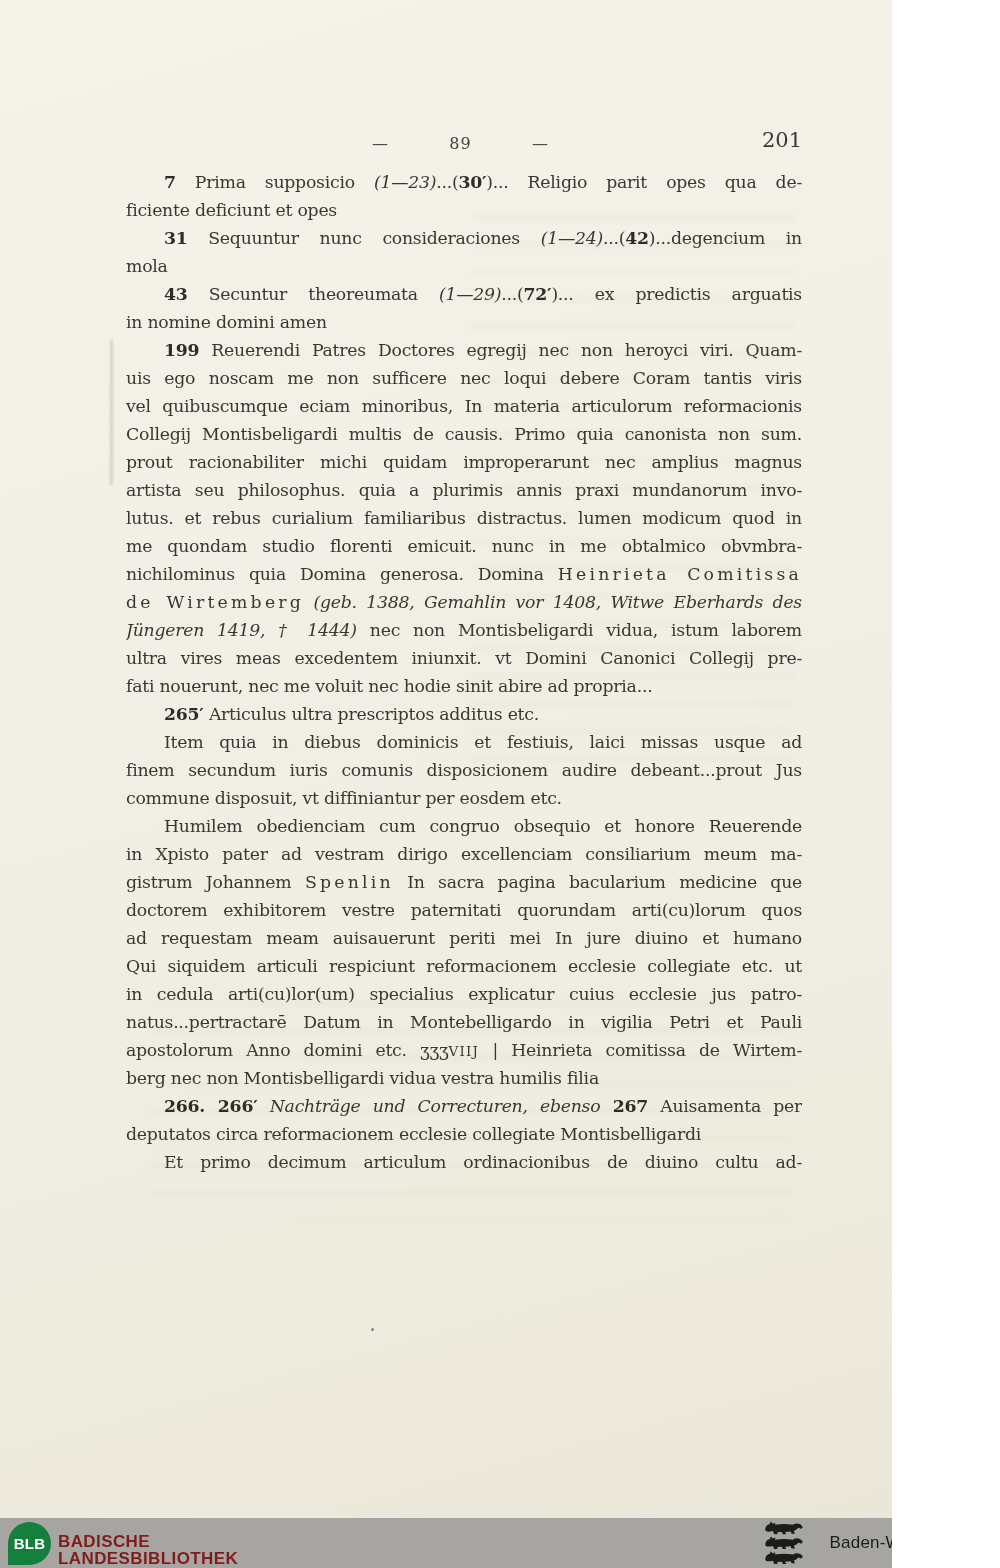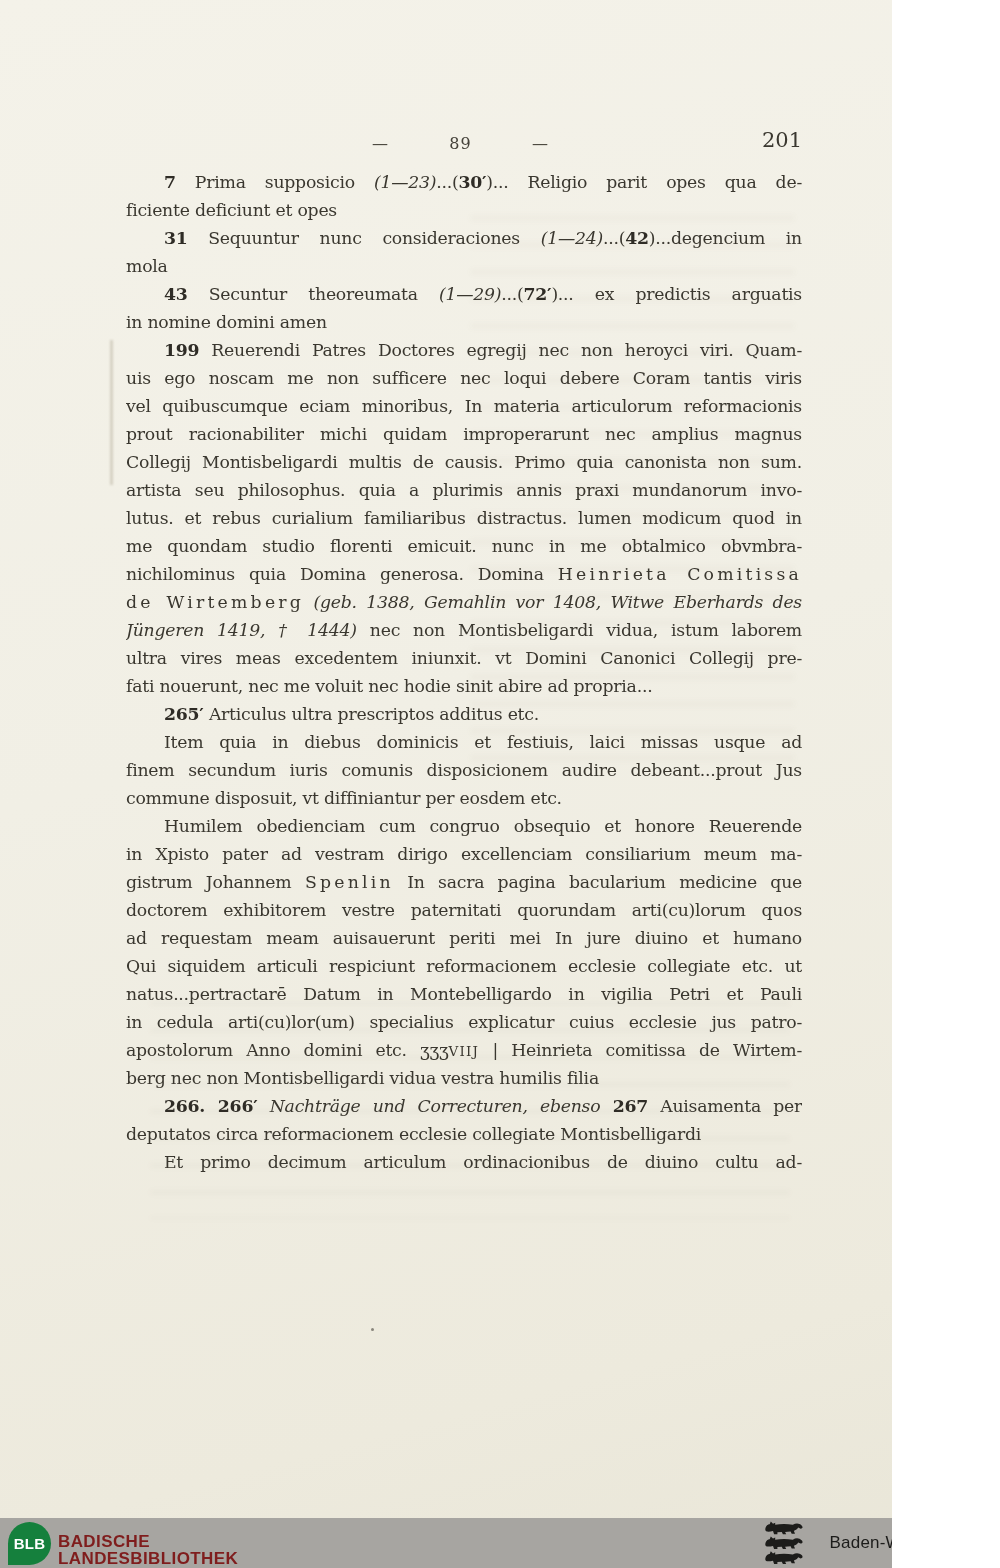--- a/index.html
+++ b/index.html
@@ -86,22 +86,22 @@
         <div class="line nj"><span>mola</span></div>
       </div>
       <div class="para">
         <div class="line ind"><span class="s-b">43</span><span> Secuntur theoreumata </span><span class="s-i">(1—29)</span><span>...(</span><span class="s-b">72′</span><span>)... ex predictis arguatis</span></div>
         <div class="line nj"><span>in nomine domini amen</span></div>
       </div>
       <div class="para">
         <div class="line ind"><span class="s-b">199</span><span> Reuerendi Patres Doctores egregij nec non heroyci viri. Quam-</span></div>
         <div class="line"><span>uis ego noscam me non sufficere nec loqui debere Coram tantis viris</span></div>
         <div class="line"><span>vel quibuscumque eciam minoribus, In materia articulorum reformacionis</span></div>
+        <div class="line"><span>Collegij Montisbeligardi multis de causis. Primo quia canonista non sum.</span></div>
         <div class="line"><span>prout racionabiliter michi quidam improperarunt nec amplius magnus</span></div>
-        <div class="line"><span>Collegij Montisbeligardi multis de causis. Primo quia canonista non sum.</span></div>
         <div class="line"><span>artista seu philosophus. quia a plurimis annis praxi mundanorum invo-</span></div>
         <div class="line"><span>lutus. et rebus curialium familiaribus distractus. lumen modicum quod in</span></div>
         <div class="line"><span>me quondam studio florenti emicuit. nunc in me obtalmico obvmbra-</span></div>
         <div class="line"><span>nichilominus quia Domina generosa. Domina </span><span class="s-g">Heinrieta Comitissa</span></div>
         <div class="line"><span class="s-g">de Wirtemberg</span><span> </span><span class="s-i">(geb. 1388, Gemahlin vor 1408, Witwe Eberhards des</span></div>
         <div class="line"><span class="s-i">Jüngeren 1419, † 1444)</span><span> nec non Montisbeligardi vidua, istum laborem</span></div>
         <div class="line"><span>ultra vires meas excedentem iniunxit. vt Domini Canonici Collegij pre-</span></div>
         <div class="line nj"><span>fati nouerunt, nec me voluit nec hodie sinit abire ad propria...</span></div>
       </div>
       <div class="para">
@@ -112,22 +112,22 @@
         <div class="line"><span>finem secundum iuris comunis disposicionem audire debeant...prout Jus</span></div>
         <div class="line nj"><span>commune disposuit, vt diffiniantur per eosdem etc.</span></div>
       </div>
       <div class="para">
         <div class="line ind"><span>Humilem obedienciam cum congruo obsequio et honore Reuerende</span></div>
         <div class="line"><span>in Xpisto pater ad vestram dirigo excellenciam consiliarium meum ma-</span></div>
         <div class="line"><span>gistrum Johannem </span><span class="s-g">Spenlin</span><span> In sacra pagina bacularium medicine que</span></div>
         <div class="line"><span>doctorem exhibitorem vestre paternitati quorundam arti(cu)lorum quos</span></div>
         <div class="line"><span>ad requestam meam auisauerunt periti mei In jure diuino et humano</span></div>
         <div class="line"><span>Qui siquidem articuli respiciunt reformacionem ecclesie collegiate etc. ut</span></div>
+        <div class="line"><span>in cedula arti(cu)lor(um) specialius explicatur cuius ecclesie jus patro-</span></div>
         <div class="line"><span>natus...pertractarē Datum in Montebelligardo in vigilia Petri et Pauli</span></div>
-        <div class="line"><span>in cedula arti(cu)lor(um) specialius explicatur cuius ecclesie jus patro-</span></div>
         <div class="line"><span>apostolorum Anno domini etc. ʒʒʒ</span><span class="s-sc">VIIJ</span><span> | Heinrieta comitissa de Wirtem-</span></div>
         <div class="line nj"><span>berg nec non Montisbelligardi vidua vestra humilis filia</span></div>
       </div>
       <div class="para">
         <div class="line ind"><span class="s-b">266. 266′</span><span> </span><span class="s-i">Nachträge und Correcturen, ebenso</span><span> </span><span class="s-b">267</span><span> Auisamenta per</span></div>
         <div class="line nj"><span>deputatos circa reformacionem ecclesie collegiate Montisbelligardi</span></div>
       </div>
       <div class="para">
         <div class="line ind"><span>Et primo decimum articulum ordinacionibus de diuino cultu ad-</span></div>
       </div>

